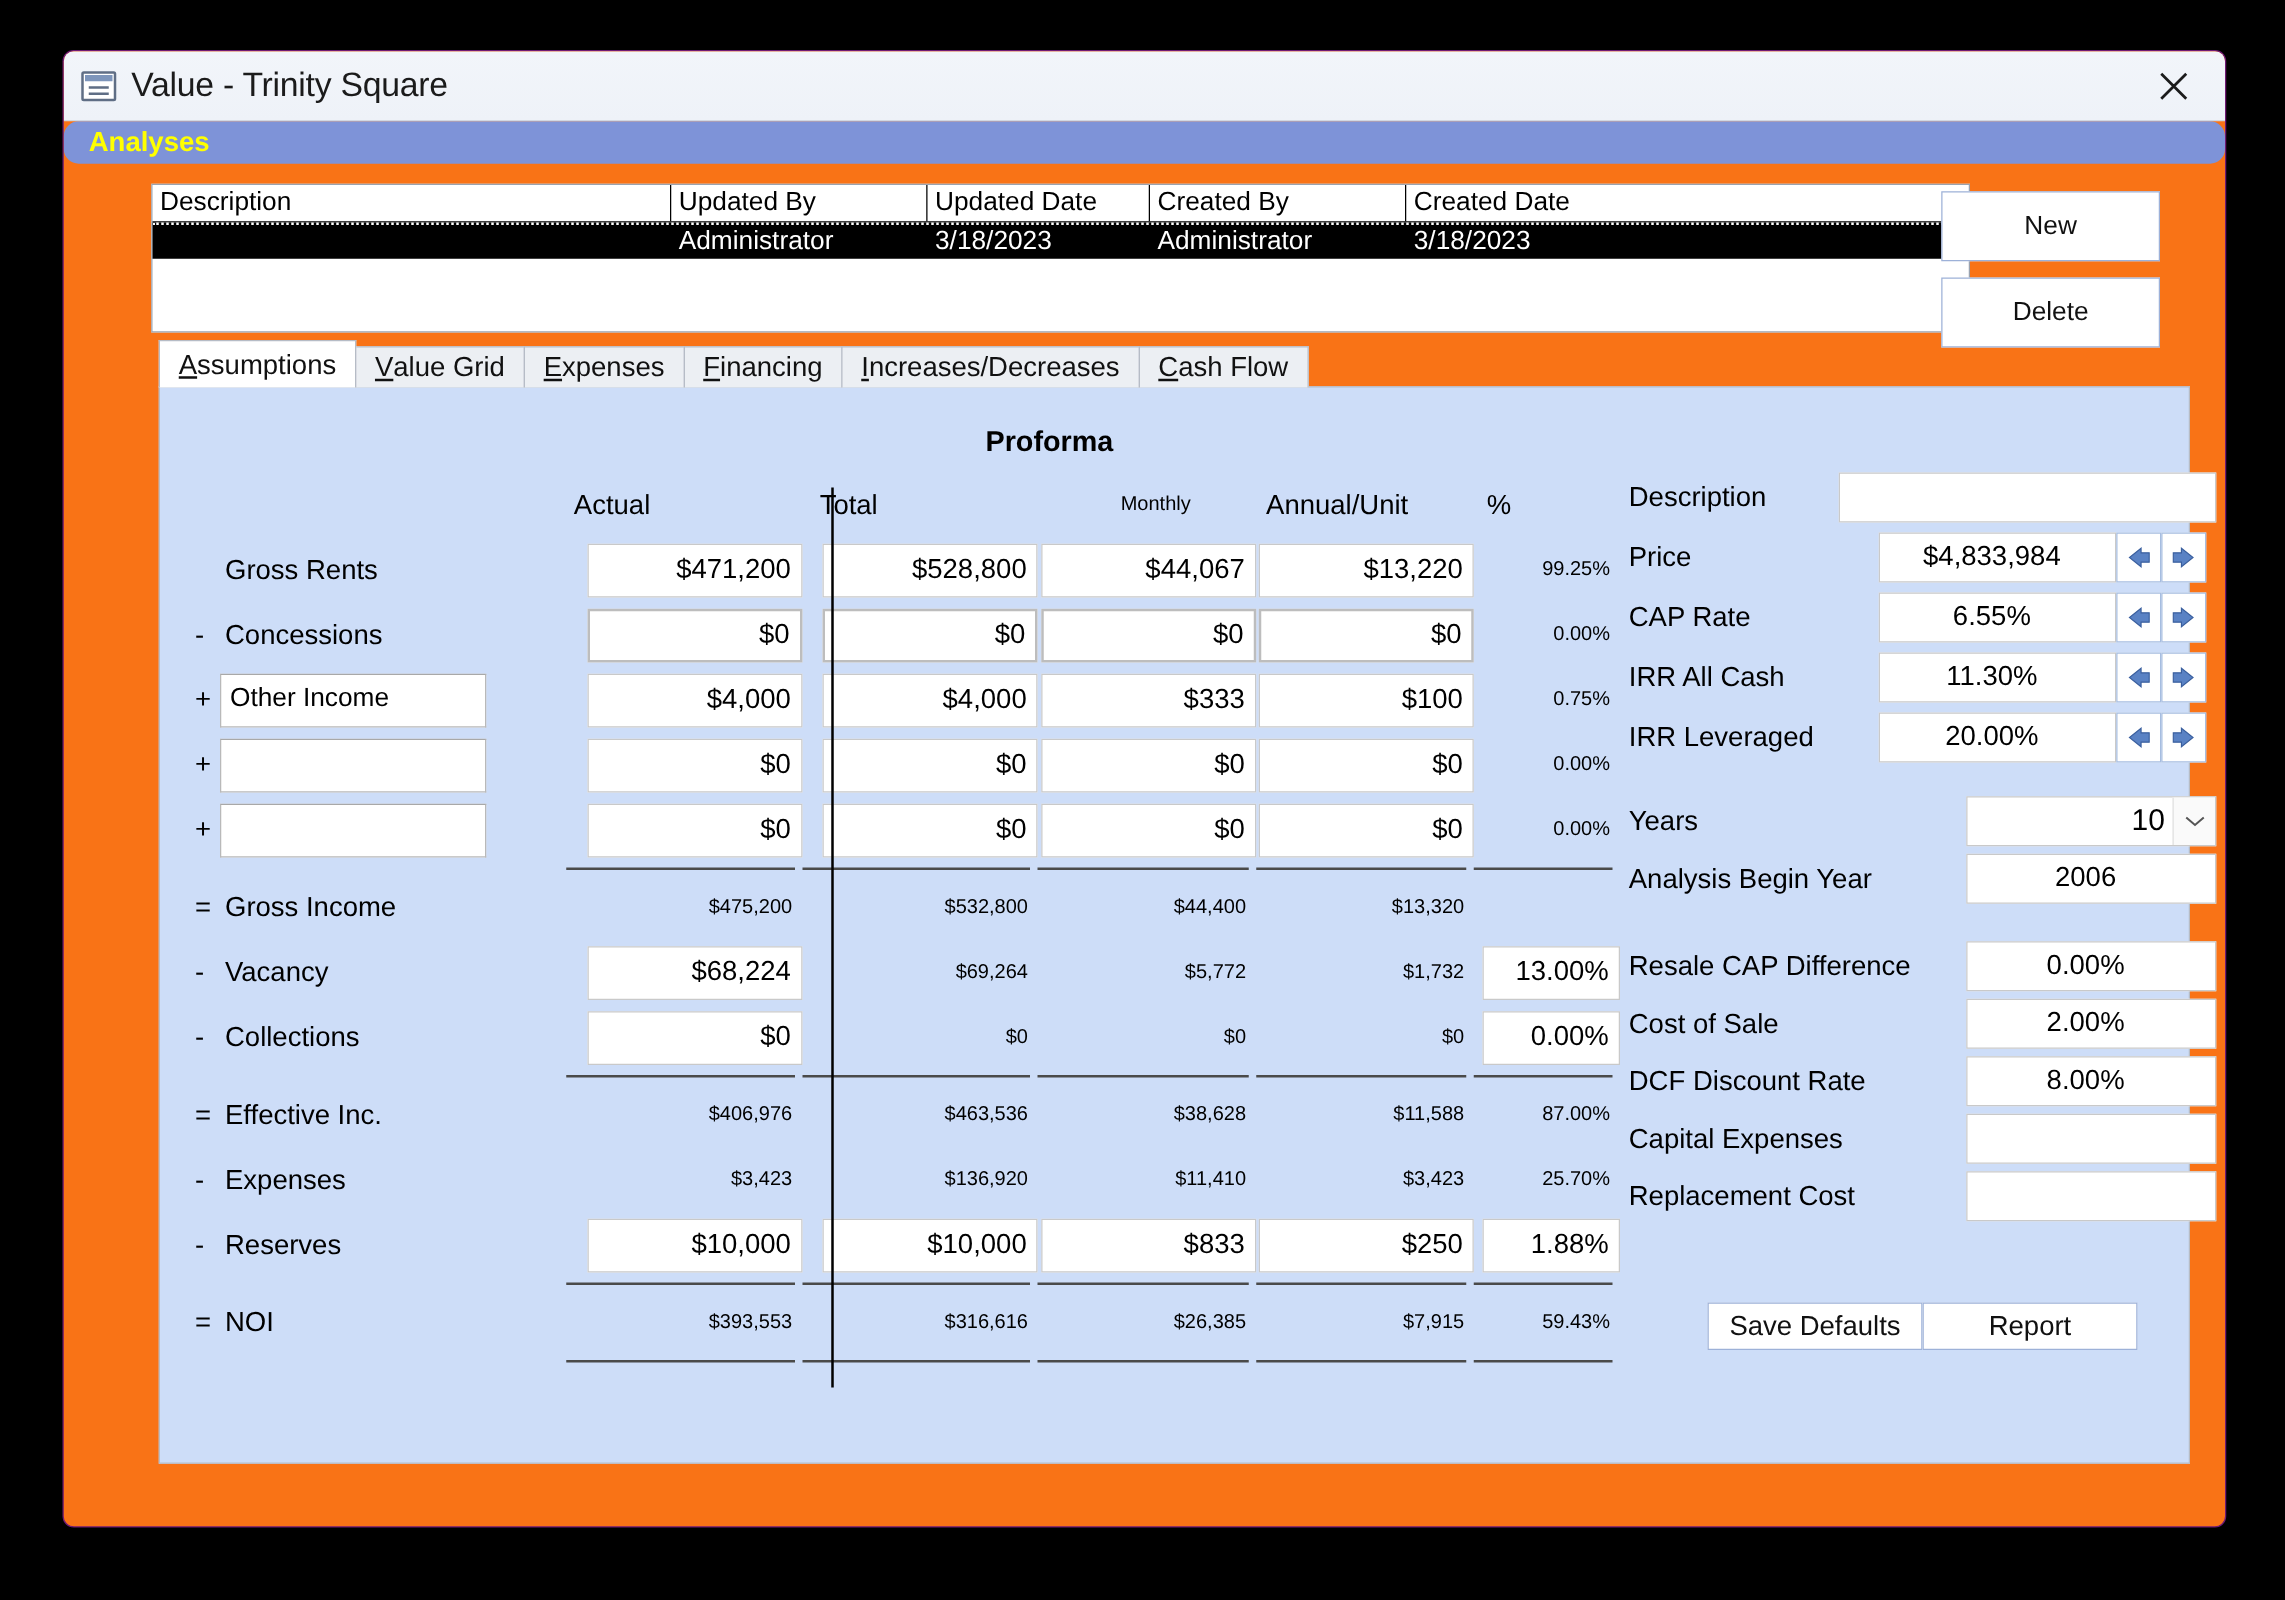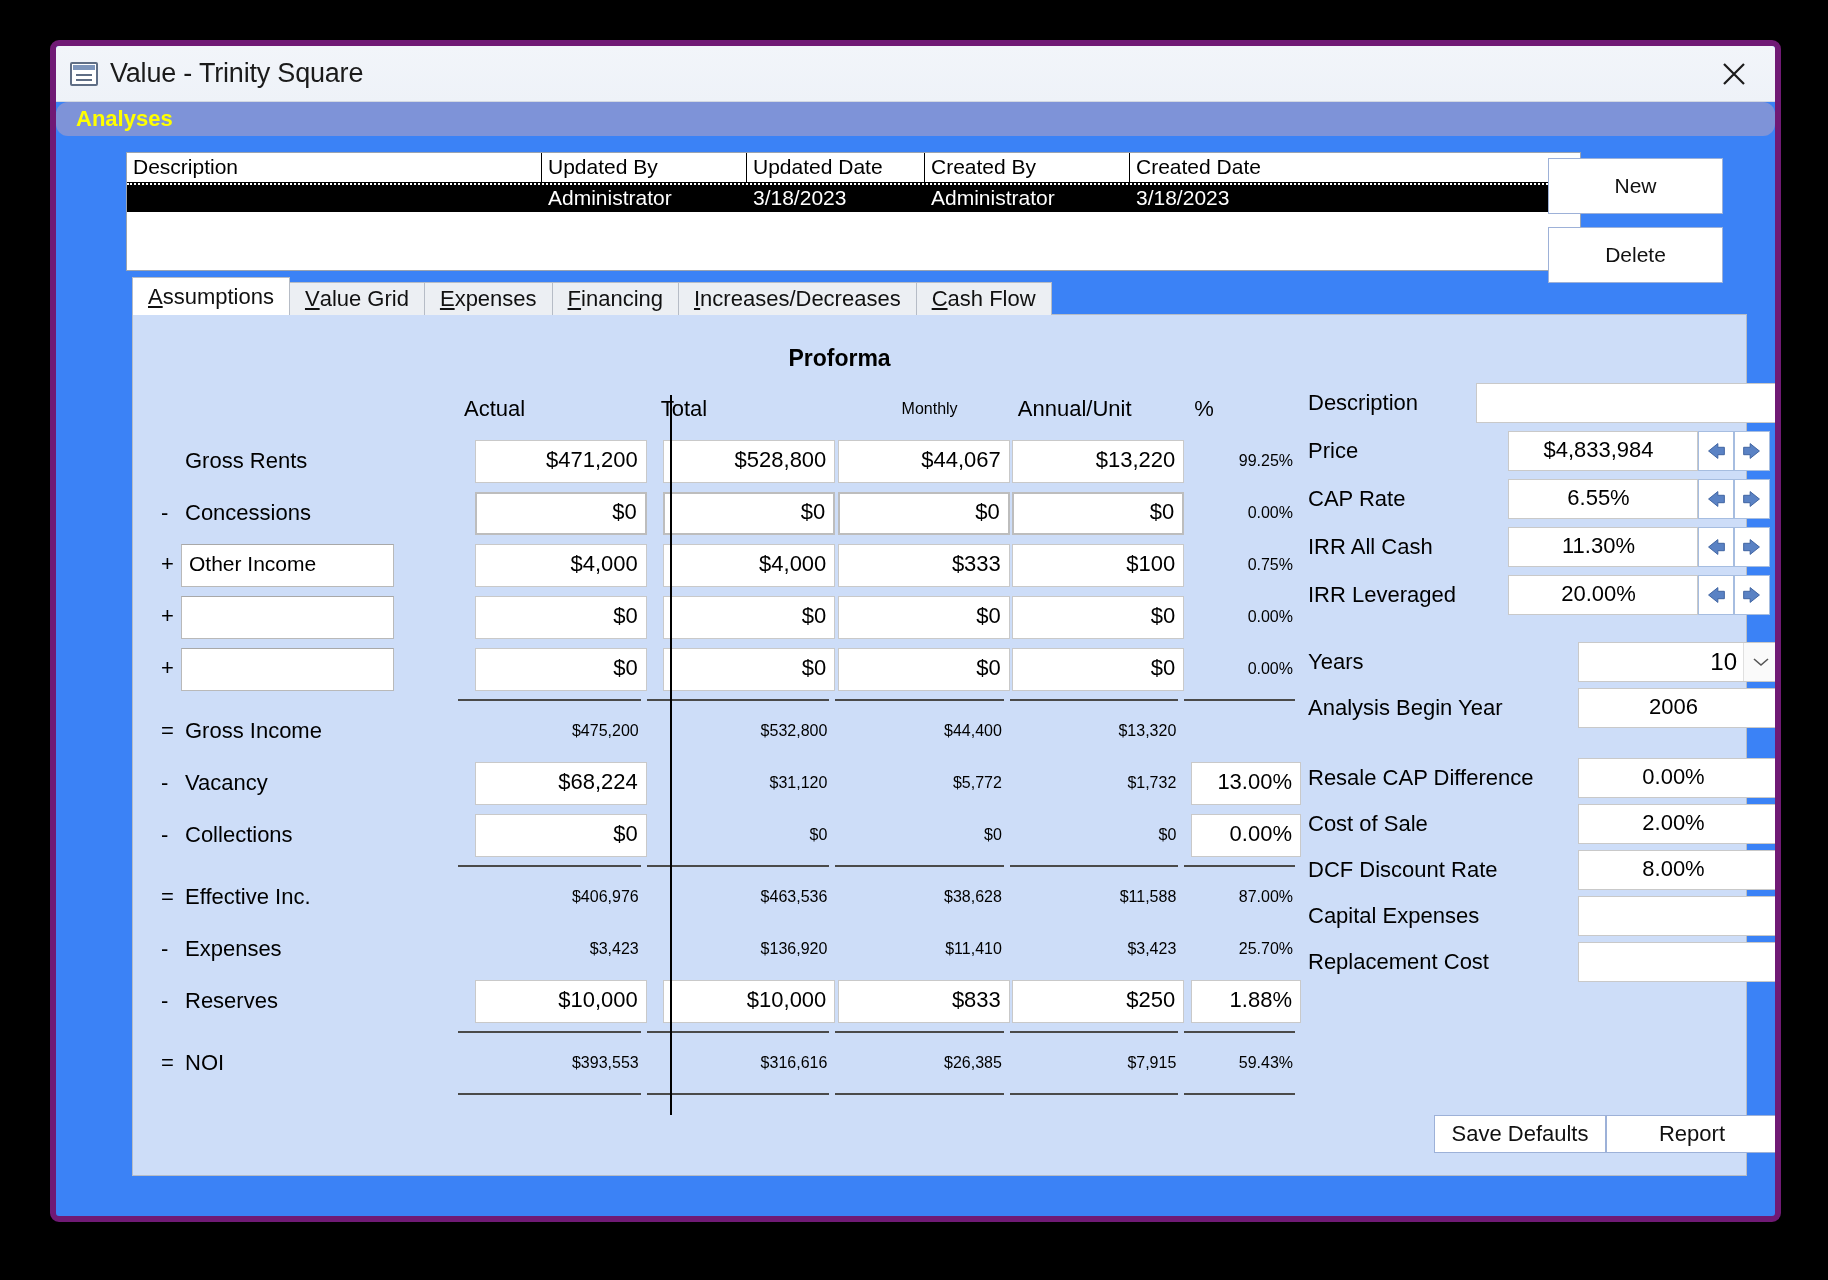--- a/index.html
+++ b/index.html
@@ -9,22 +9,22 @@
     background: #000000;
     font-family: "Liberation Sans", sans-serif;
     overflow: hidden;
   }
 
   
   #window {
     position: absolute;
     left: 50px; top: 40px;
     width: 1731px; height: 1182px;
-    background: #3b82f6;
-    border: 6px solid #701a75;
+    background: #f97316;
+    border: 1px solid #701a75;
     border-radius: 9px;
     box-shadow: 2px 3px 5px rgba(0,0,0,0.55);
     overflow: hidden;
   }
 
   
   #titlebar {
     height: 56px;
     background: linear-gradient(to bottom, #f2f5fa 0%, #eef2f8 100%);
     border-bottom: 1px solid #d2d8e2;
@@ -347,24 +347,24 @@
     background: #fafafa;
     border-left: 1px solid #e0e0e0;
     display: flex; align-items: center; justify-content: center;
   }
 
   #sec3 { margin-top: 30px; }
 
   
   #bottom-btns {
     position: absolute;
-    left: 1175px; top: 800px;
+    left: 1175px; top: 732px;
     width: 470px;
     display: flex;
-    justify-content: flex-end;
+    justify-content: center;
   }
   .bbtn {
     width: 172px; height: 38px;
     background: #ffffff;
     border: 1px solid #9db1d8;
     font-size: 22px;
     color: #111111;
     font-family: "Liberation Sans", sans-serif;
     cursor: pointer;
   }
@@ -500,21 +500,21 @@
               <td class="lbl"><span class="lbl-sign">=</span><span style="margin-left: 6px;">Gross Income</span></td>
               <td class="c-actual cellwrap"><span class="plain">$475,200</span></td>
               <td class="c-total cellwrap"><span class="plain">$532,800</span></td>
               <td class="c-month cellwrap"><span class="plain">$44,400</span></td>
               <td class="c-annual cellwrap"><span class="plain">$13,320</span></td>
               <td class="c-pct cellwrap"><span class="plain pct"></span></td>
             </tr>
             <tr>
               <td class="lbl"><span class="lbl-sign">-</span><span style="margin-left: 6px;">Vacancy</span></td>
               <td class="c-actual cellwrap"><span class="fld">$68,224</span></td>
-              <td class="c-total cellwrap"><span class="plain">$31,120</span></td>
+              <td class="c-total cellwrap"><span class="plain">$69,264</span></td>
               <td class="c-month cellwrap"><span class="plain">$5,772</span></td>
               <td class="c-annual cellwrap"><span class="plain">$1,732</span></td>
               <td class="c-pct cellwrap"><span class="fld pct">13.00%</span></td>
             </tr>
             <tr>
               <td class="lbl"><span class="lbl-sign">-</span><span style="margin-left: 6px;">Collections</span></td>
               <td class="c-actual cellwrap"><span class="fld">$0</span></td>
               <td class="c-total cellwrap"><span class="plain">$0</span></td>
               <td class="c-month cellwrap"><span class="plain">$0</span></td>
               <td class="c-annual cellwrap"><span class="plain">$0</span></td>

